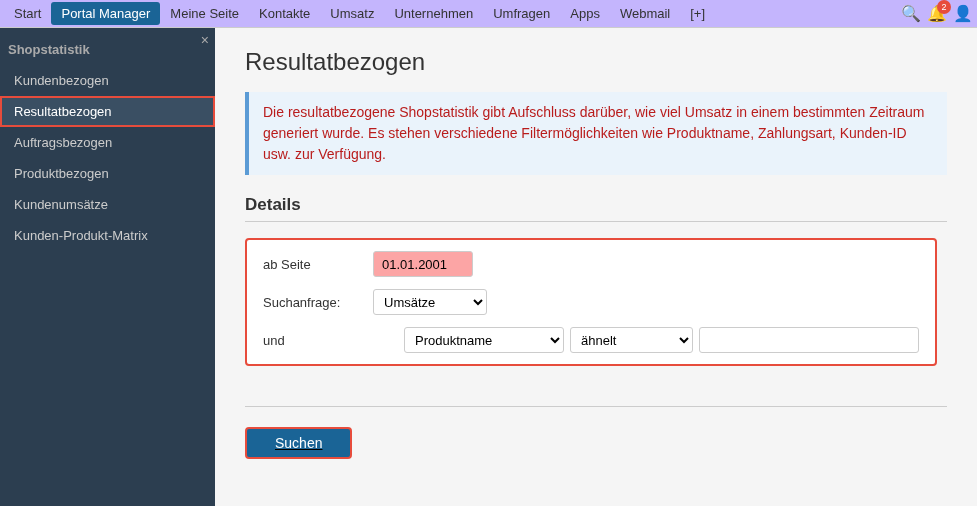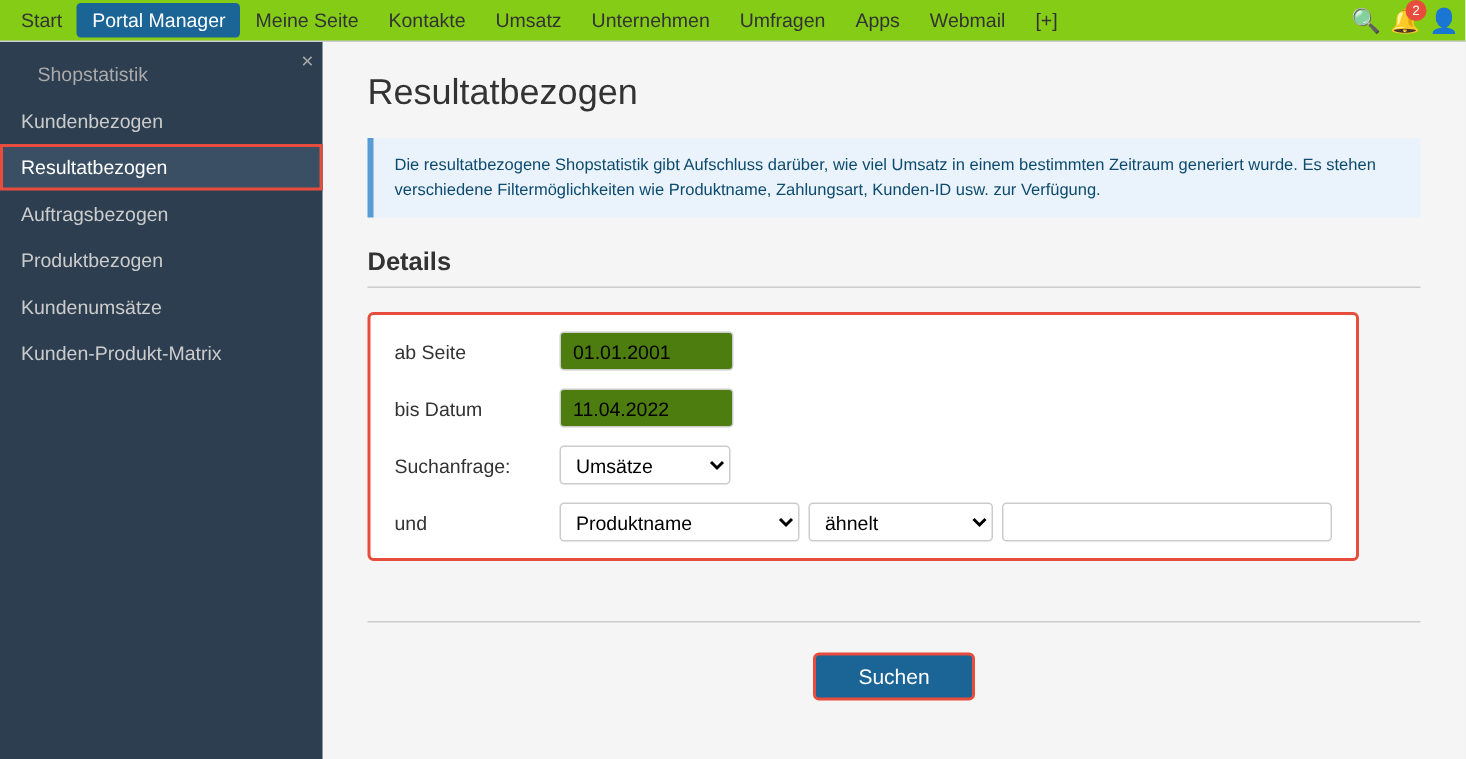--- a/index.html
+++ b/index.html
@@ -2,21 +2,21 @@
 <html><head>
   <meta charset="utf-8">
   <style>
     * { box-sizing: border-box; margin: 0; padding: 0; }
     body { font-family: Arial, sans-serif; font-size: 13px; background: #f0f0f0; }
 
     
     .top-nav {
       display: flex;
       align-items: center;
-      background: #84cc16;
+      background: #c4b5fd;
       border-bottom: 1px solid #ccc;
       height: 28px;
       padding: 0 4px;
       position: relative;
     }
     .top-nav .nav-item {
       padding: 4px 10px;
       cursor: pointer;
       font-size: 13px;
       color: #333;
@@ -71,24 +71,24 @@
     }
     .sidebar-close {
       position: absolute;
       top: 4px;
       right: 6px;
       cursor: pointer;
       color: #aaa;
       font-size: 14px;
     }
     .sidebar-title {
-      padding: 6px 25px 8px;
+      padding: 6px 8px 8px;
       font-size: 13px;
       color: #aaa;
-      font-weight: normal;
+      font-weight: bold;
     }
     .sidebar-item {
       padding: 8px 14px;
       cursor: pointer;
       font-size: 13px;
       color: #ccc;
     }
     .sidebar-item.active {
       background: #3a4f63;
       color: #fff;
@@ -107,22 +107,22 @@
       font-size: 24px;
       font-weight: normal;
       color: #333;
       margin-bottom: 16px;
     }
     .info-box {
       border-left: 4px solid #5b9bd5;
       background: #eaf3fb;
       padding: 10px 14px;
       margin-bottom: 20px;
-      font-size: 11px;
-      color: #0c4a6e;
+      font-size: 14px;
+      color: #b91c1c;
       line-height: 1.5;
     }
     .section-title {
       font-size: 17px;
       font-weight: bold;
       color: #333;
       margin-bottom: 16px;
       border-bottom: 1px solid #ccc;
       padding-bottom: 6px;
     }
@@ -135,34 +135,34 @@
       padding: 10px 16px;
       background: #fff;
       margin-bottom: 20px;
     }
     .form-row {
       display: flex;
       align-items: center;
       margin-bottom: 10px;
       min-height: 28px;
     }
-    .form-row:last-child { margin-bottom: 0; }
+    .form-row:last-child { margin-bottom: 0; gap: 31px; }
     .form-label {
       width: 110px;
       font-size: 13px;
       color: #333;
     }
     .form-input {
       border: 1px solid #ccc;
       border-radius: 3px;
       padding: 3px 8px;
       font-size: 13px;
-      background: #4d7c0f;
+      background: #fca5a5;
       height: 26px;
-      width: 116px;
+      width: 100px;
     }
     .form-select {
       border: 1px solid #ccc;
       border-radius: 3px;
       padding: 3px 6px;
       font-size: 13px;
       background: #fff;
       height: 26px;
       cursor: pointer;
     }
@@ -187,21 +187,22 @@
     
     .divider {
       border: none;
       border-top: 1px solid #ccc;
       margin: 20px 0;
     }
 
     
     .search-btn-row {
       display: flex;
-      justify-content: center;
+      justify-content: flex-start;
+      text-decoration: underline;
     }
     .search-btn {
       background: #1a6496;
       color: #fff;
       border: 2px solid #e74c3c;
       border-radius: 4px;
       padding: 6px 28px;
       font-size: 14px;
       cursor: pointer;
     }
@@ -255,24 +256,20 @@
     
     <div class="form-wrapper">
 
       
       <div class="form-row">
         <label class="form-label">ab Seite</label>
         <input class="form-input" type="text" value="01.01.2001" style="">
       </div>
 
       
-      <div class="form-row">
-        <label class="form-label">bis Datum</label>
-        <input class="form-input" type="text" value="11.04.2022" style="">
-      </div>
 
       
       <div class="form-row">
         <label class="form-label">Suchanfrage:</label>
         <select class="form-select form-select-sm">
           <option>Umsätze</option>
           <option>Bestellungen</option>
           <option>Produkte</option>
         </select>
       </div>

